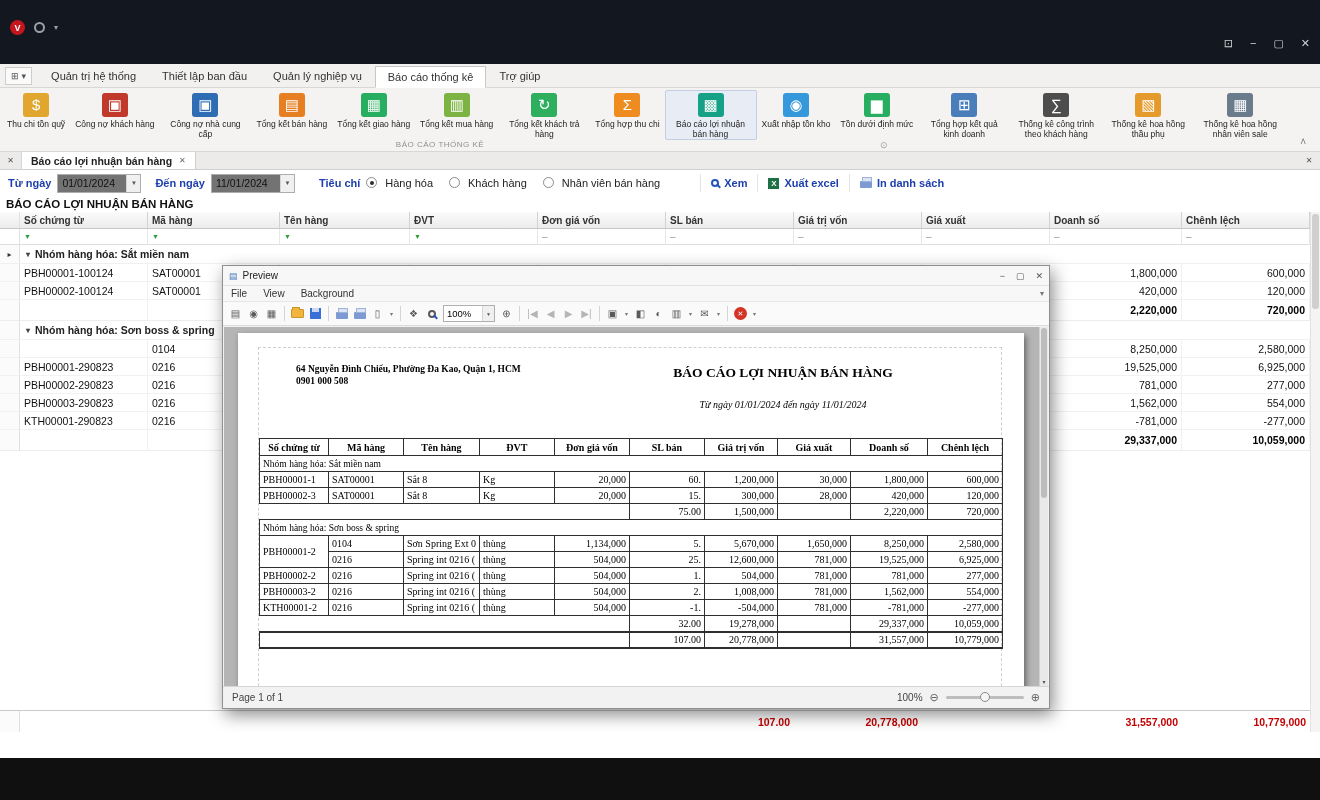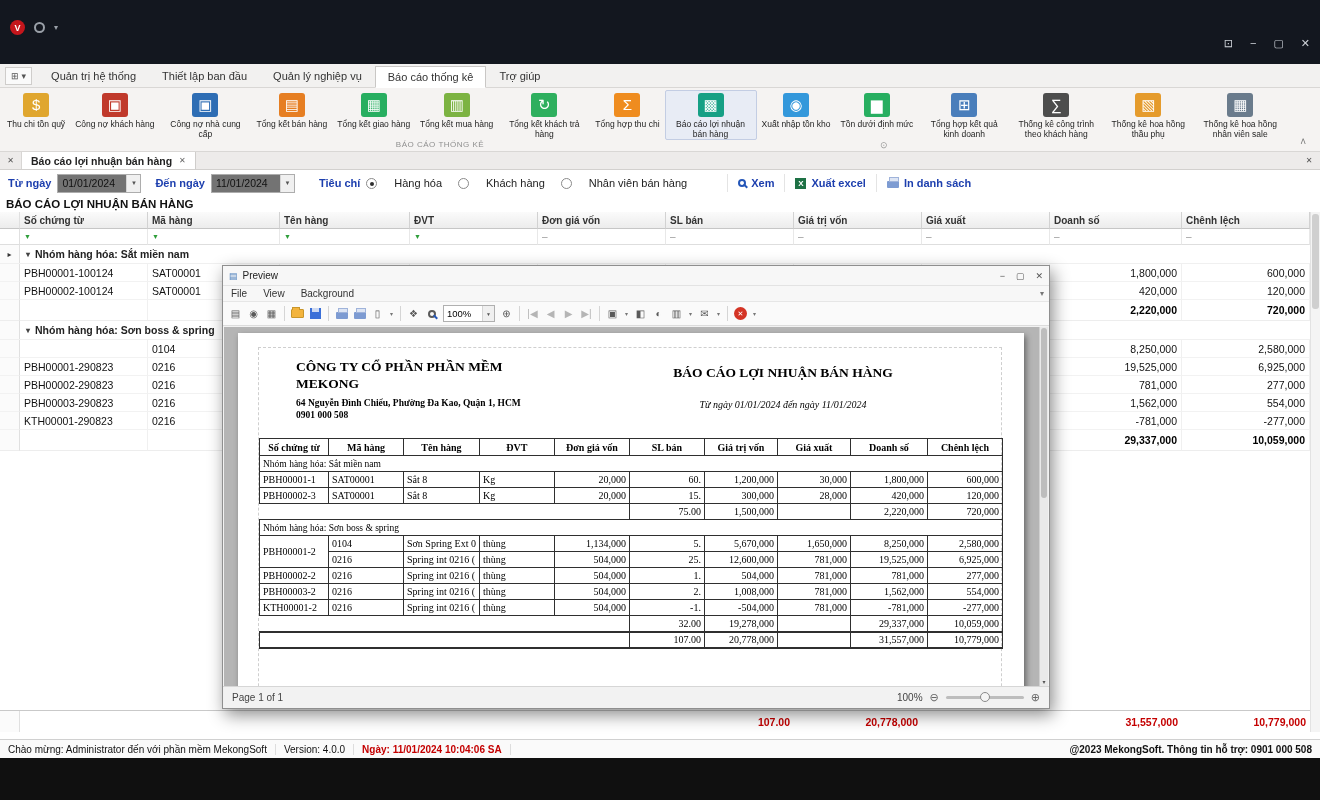--- a/index.html
+++ b/index.html
@@ -47,21 +47,21 @@
   .doc-tab { background:#fff; border-right:1px solid #cfcdcb; padding:0 9px; font-size:10.5px; font-weight:bold; color:#222; display:flex; align-items:center; gap:7px; }
   .doc-tab .tab-x { font-size:8px; color:#666; font-weight:normal; }
   .ts-right-close { margin-left:auto; width:22px; display:flex; align-items:center; justify-content:center; font-size:8px; color:#555; }
 
   
   .filterbar { position:absolute; top:170px; left:0; width:1320px; height:26px; background:#fff; display:flex; align-items:center; font-size:11px; padding-left:8px; }
   .flabel { color:#1d3fae; font-weight:bold; margin-right:6px; }
   .combo { width:84px; height:19px; border:1px solid #adadad; background:#737373; display:flex; align-items:center; font-size:10.5px; color:#111; margin-right:14px; }
   .combo .val { flex:1; padding-left:4px; }
   .combo .combo-btn { width:14px; height:100%; background:#f0f0f0; border-left:1px solid #d5d5d5; font-size:6px; color:#555; display:flex; align-items:center; justify-content:center; }
-  .radio-wrap { display:flex; align-items:flex-end; gap:17px; margin-right:16px; color:#222; }
+  .radio-wrap { display:flex; align-items:flex-start; gap:8px; margin-right:16px; color:#222; }
   .radio { width:11px; height:11px; border:1px solid #8a8a8a; border-radius:50%; background:#fff; position:relative; flex:none; }
   .radio.sel::after { content:""; position:absolute; left:2.5px; top:2.5px; width:4px; height:4px; background:#2d2d2d; border-radius:50%; }
   .linkbtn { display:flex; align-items:center; gap:5px; color:#1d3fae; font-weight:bold; padding:0 10px; border-left:1px solid #e4e4e4; height:18px; }
   .linkbtn:first-of-type { border-left:none; }
   .mag { width:8px; height:8px; border:2px solid #2456b8; border-radius:50%; position:relative; display:inline-block; flex:none; }
   .mag::after { content:""; position:absolute; width:5px; height:2px; background:#2456b8; transform:rotate(45deg); right:-4px; bottom:-2px; }
   .xls { width:11px; height:11px; background:#1e7145; color:#fff; font-size:8px; font-weight:bold; line-height:11px; text-align:center; display:inline-block; flex:none; }
   .prn { width:12px; height:7px; background:#7d9bd2; border-radius:1px; position:relative; display:inline-block; flex:none; margin-top:3px; }
   .prn::before { content:""; position:absolute; top:-4px; left:2px; width:8px; height:3px; background:#dde5f4; border:1px solid #9fb3da; }
 
@@ -495,26 +495,20 @@
       <div class="cell num"></div>
       <div class="cell num">31,557,000</div>
       <div class="cell num">10,779,000</div>
     </div>
   </div>
 
   <div class="vscroll">
       <div class="vthumb"></div>
     </div>
 
-  <div class="statusbar">
-    <span class="sb-item">Chào mừng: Administrator đến với phần mềm MekongSoft</span>
-    <span class="sb-item">Version: 4.0.0</span>
-    <span class="sb-item sb-date">Ngày: 11/01/2024 10:04:06 SA</span>
-    <span class="sb-right">@2023 MekongSoft. Thông tin hỗ trợ: 0901 000 508</span>
-  </div>
 
   <div class="bottom-dark"></div>
 
   <div class="preview">
     <div class="pv-titlebar">
       <span class="pv-doc-ico">▤</span>
       <span>Preview</span>
       <span class="pv-controls">
         <span>−</span>
         <span>▢</span>
@@ -575,21 +569,20 @@
       <span class="ti">
           <span class="pv-close-red">✕</span>
         </span>
       <span class="ti dd">▾</span>
     </div>
 
     <div class="pv-canvas">
       <div class="page">
         <div class="page-margin"></div>
         <div class="pv-company">
-          <div class="pv-company-name">CÔNG TY CỔ PHẦN PHẦN MỀM MEKONG</div>
           <div class="pv-company-addr">64 Nguyễn Đình Chiểu, Phường Đa Kao, Quận 1, HCM</div>
           <div class="pv-company-phone">0901 000 508</div>
         </div>
         <div class="pv-doc-title">BÁO CÁO LỢI NHUẬN BÁN HÀNG</div>
         <div class="pv-doc-range">Từ ngày 01/01/2024 đến ngày 11/01/2024</div>
 
         <table class="pv-table">
           <colgroup>
             <col style="width:69px">
               <col style="width:75px">

